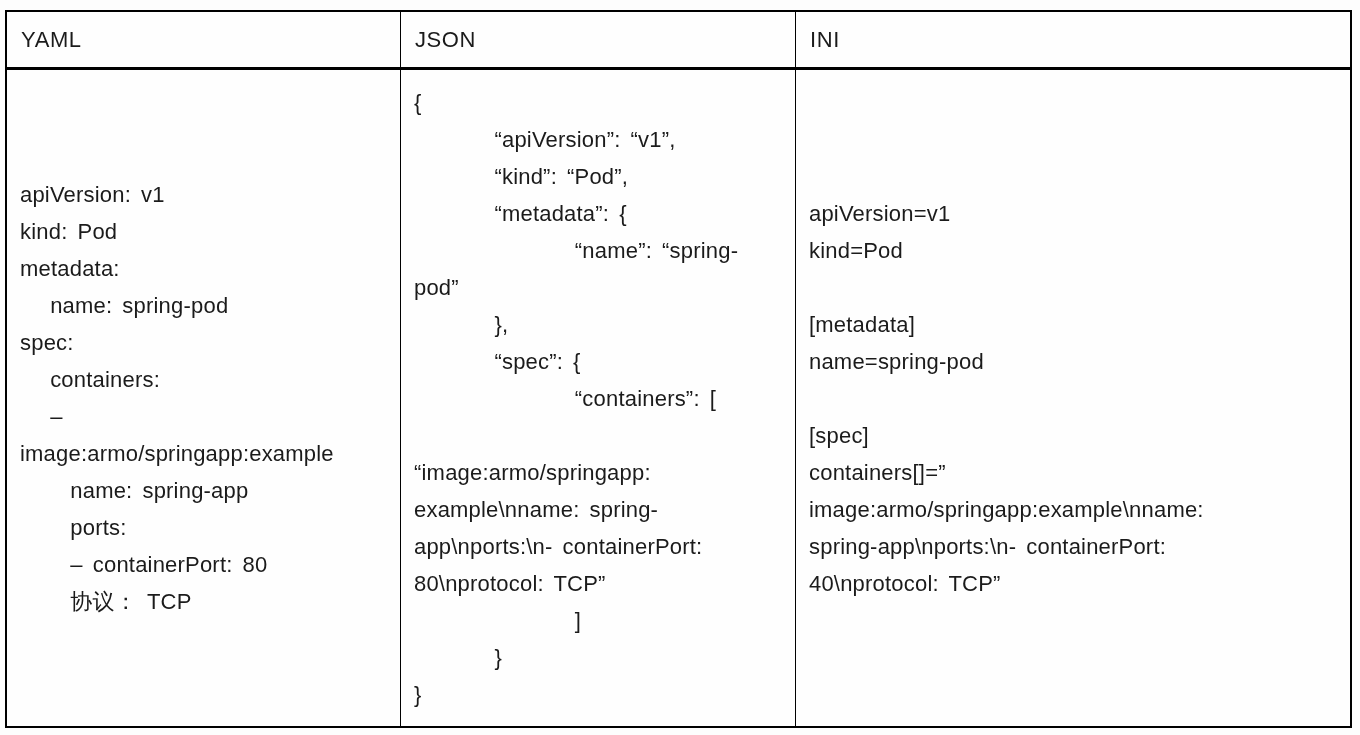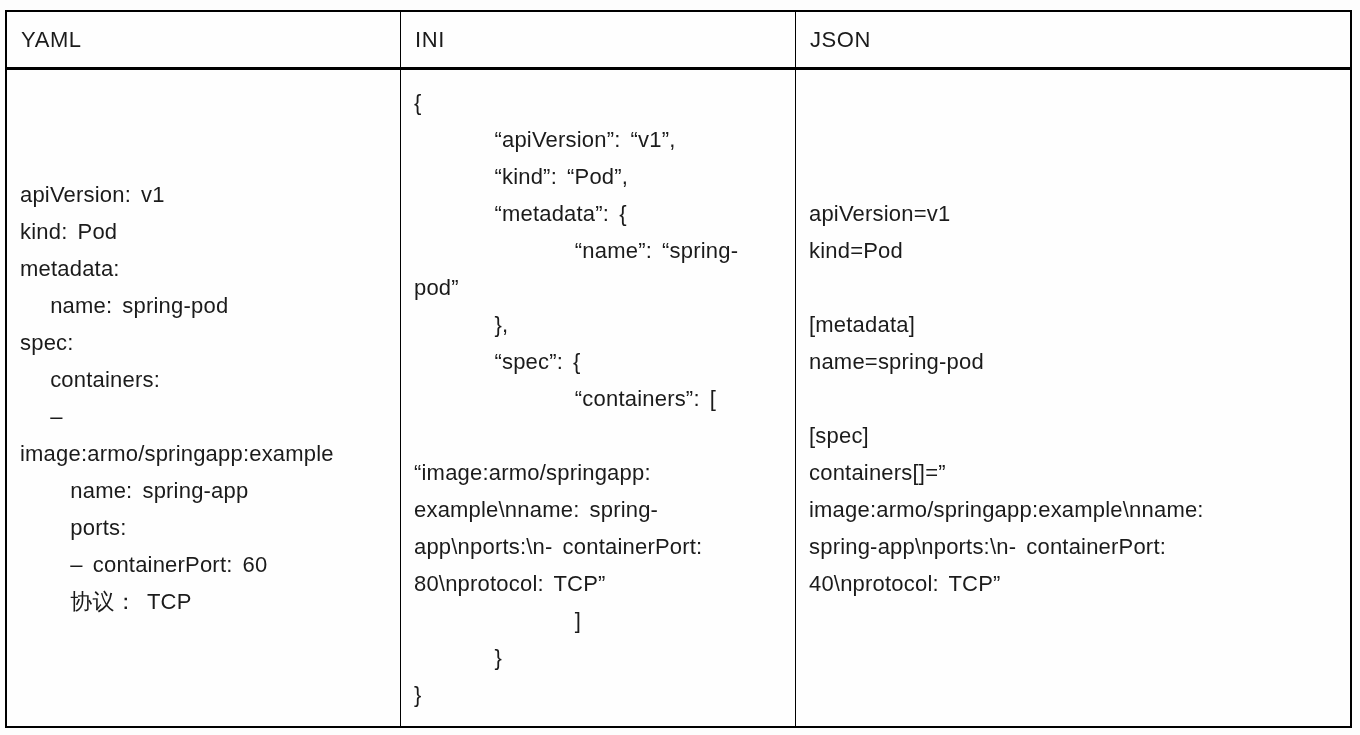--- a/index.html
+++ b/index.html
@@ -62,36 +62,36 @@
   }
 </style>
 </head>
 <body>
 
 <div class="page">
   <div class="config-table">
 
     <div class="header-cell">YAML</div>
 
+    <div class="header-cell col-divider">JSON</div>
+
     <div class="header-cell col-divider">INI</div>
-
-    <div class="header-cell col-divider">JSON</div>
 
     <div class="body-cell">
       <pre class="code">apiVersion: v1
 kind: Pod
 metadata:
    name: spring-pod
 spec:
    containers:
    –
 image:armo/springapp:example
      name: spring-app
      ports:
-     – containerPort: 60
+     – containerPort: 80
      协议： TCP</pre>
     </div>
 
     <div class="body-cell col-divider">
       <pre class="code">{
         “apiVersion”: “v1”,
         “kind”: “Pod”,
         “metadata”: {
                 “name”: “spring-
 pod”

